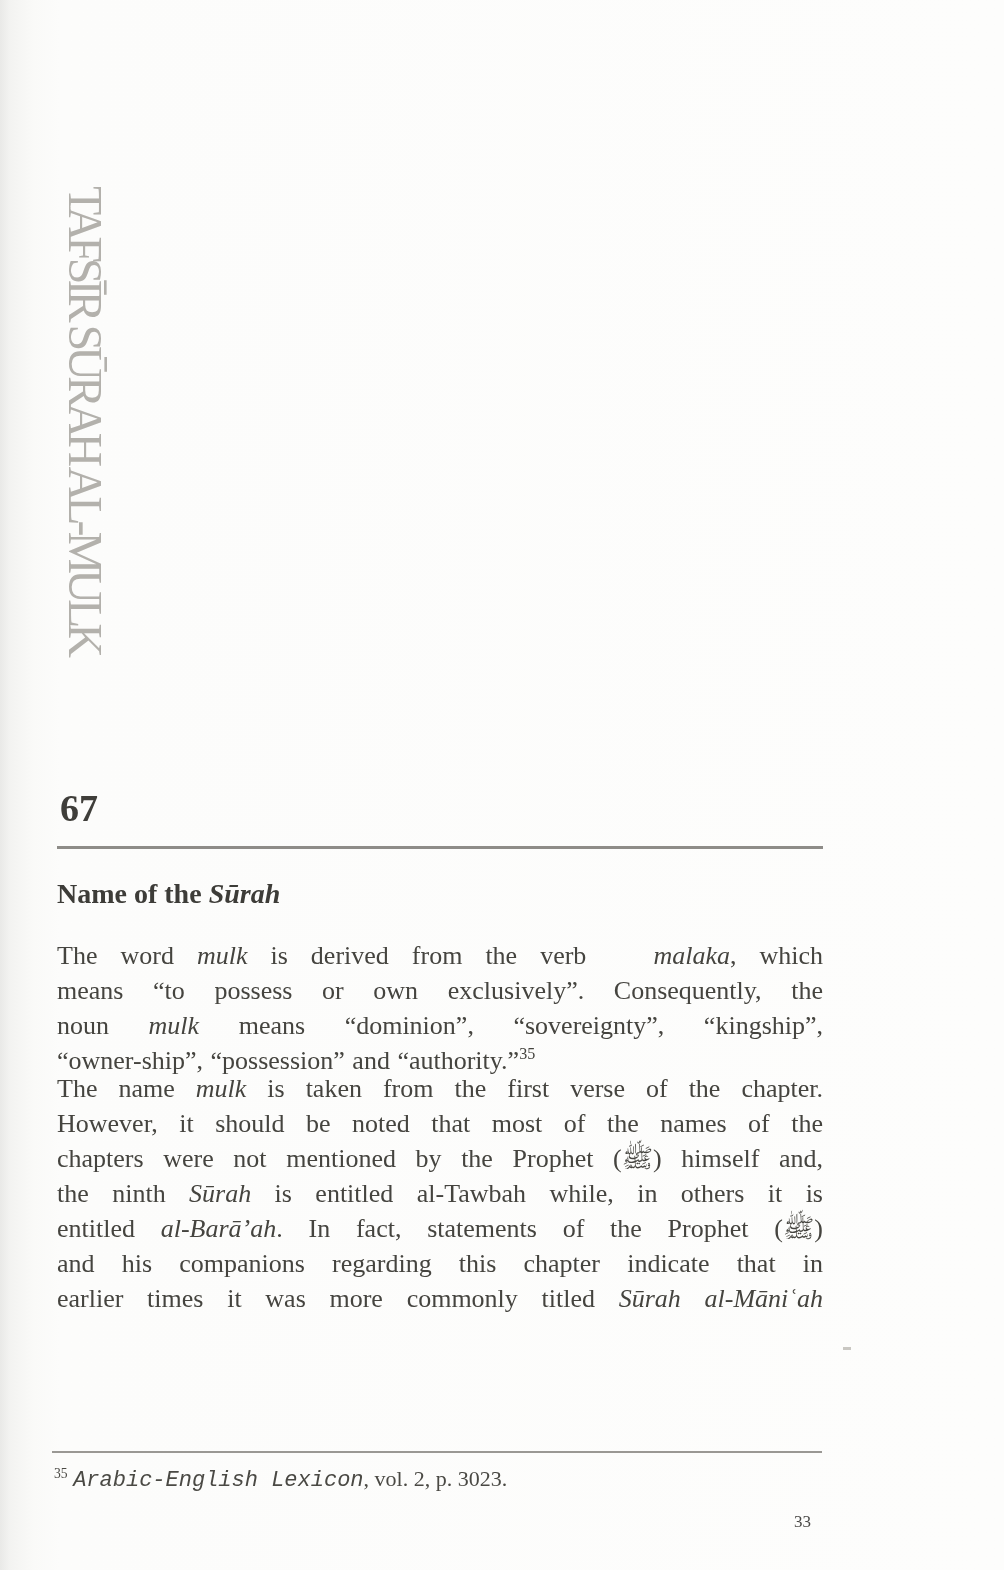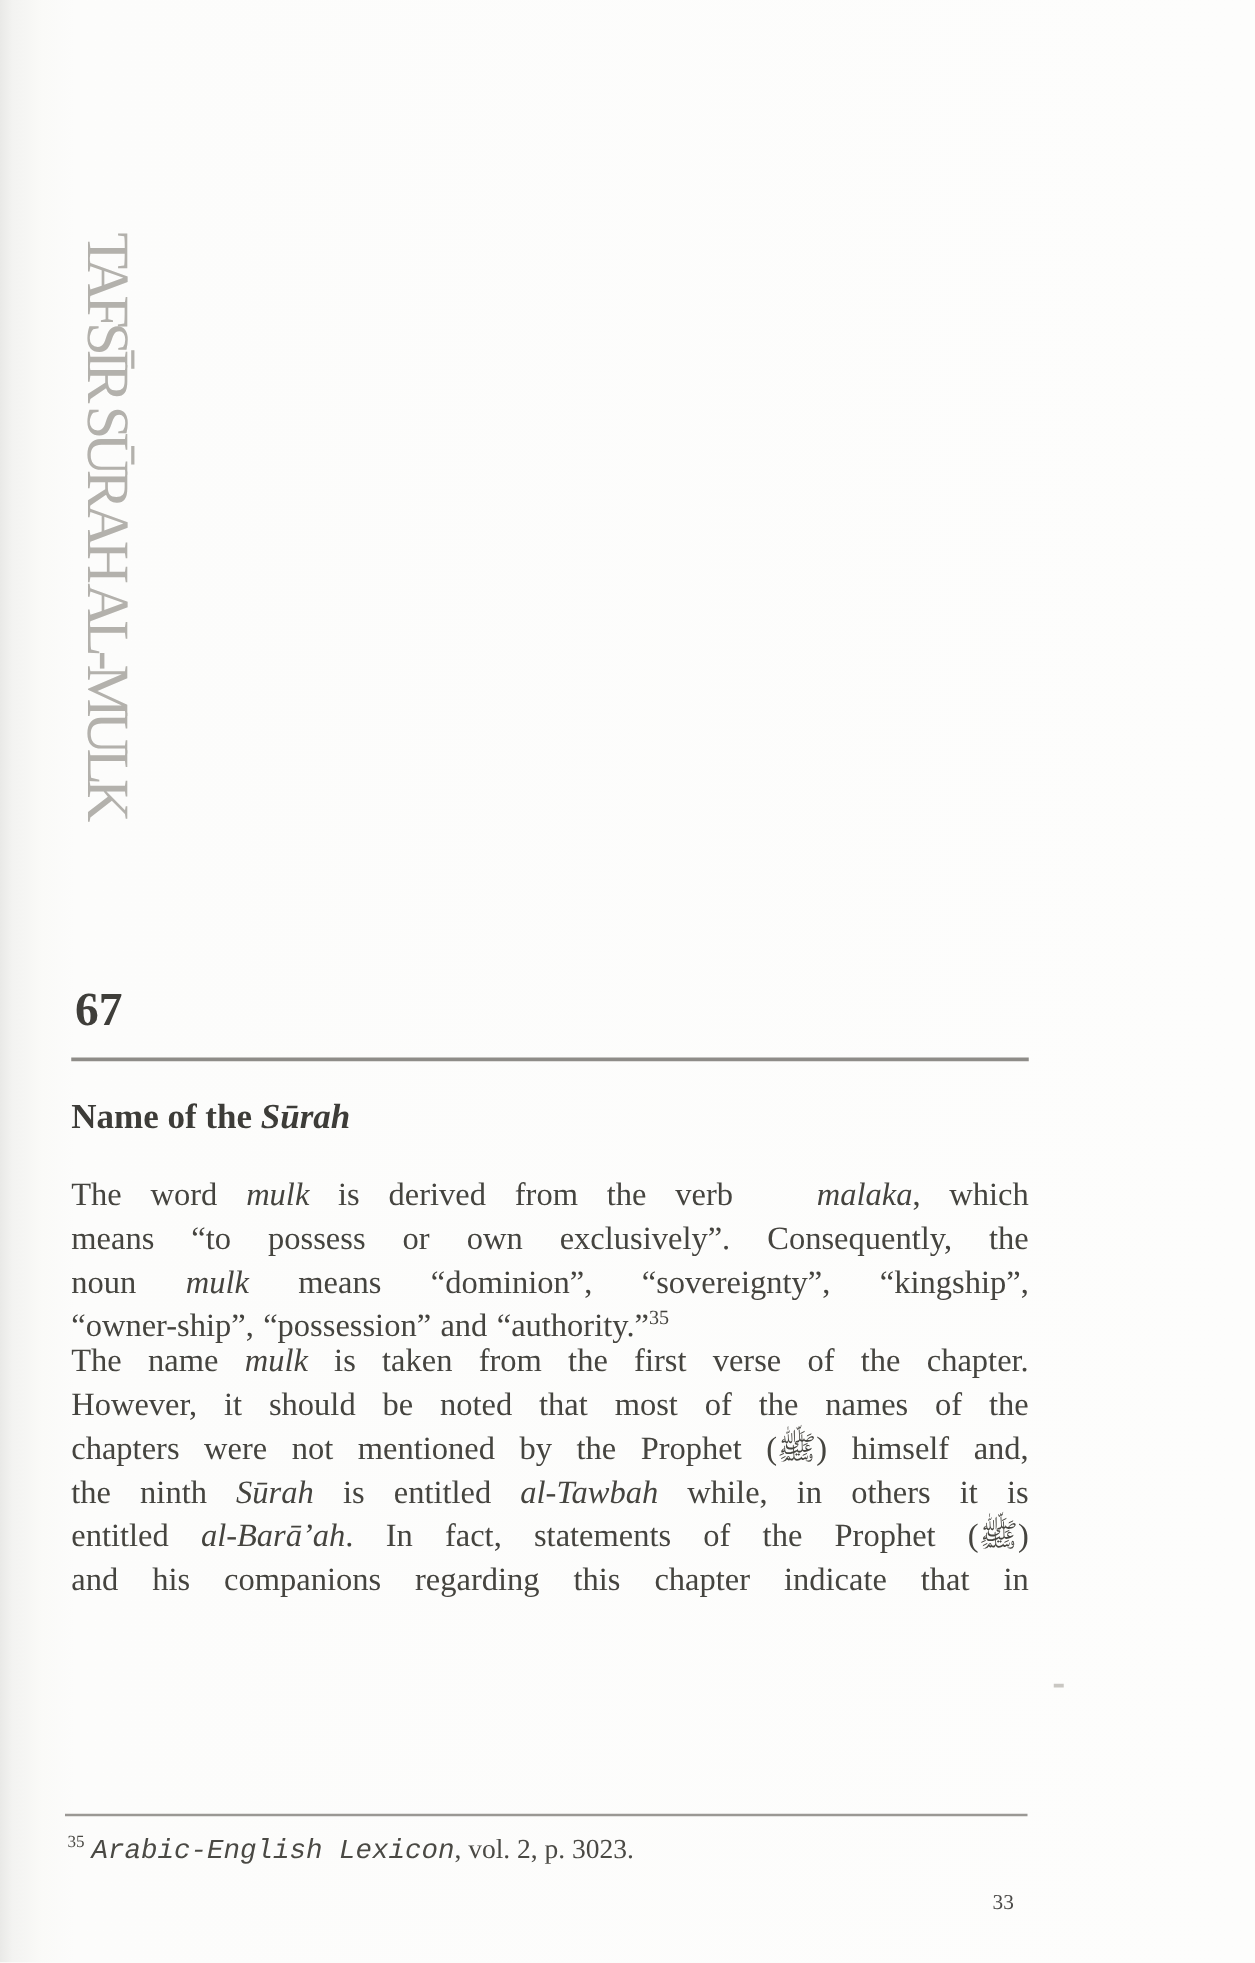--- a/index.html
+++ b/index.html
@@ -129,23 +129,24 @@
       <div class="tline"><span>The word </span><span style="font-style: italic;">mulk</span><span> is derived from the verb </span><span style="font-style: italic; margin-left: 44px;">malaka</span><span>, which</span></div>
       <div class="tline"><span>means “to possess or own exclusively”. Consequently, the</span></div>
       <div class="tline"><span>noun </span><span style="font-style: italic;">mulk</span><span> means “dominion”, “sovereignty”, “kingship”,</span></div>
       <div class="tline tlast"><span>“owner-ship”, “possession” and “authority.”</span><sup>35</sup></div>
     </div>
 
   <div class="para p2">
       <div class="tline"><span>The name </span><span style="font-style: italic;">mulk</span><span> is taken from the first verse of the chapter.</span></div>
       <div class="tline"><span>However, it should be noted that most of the names of the</span></div>
       <div class="tline"><span>chapters were not mentioned by the Prophet (ﷺ) himself and,</span></div>
-      <div class="tline"><span>the ninth </span><span style="font-style: italic;">Sūrah</span><span> is entitled </span><span style="font-style: italic;">al-Tawbah</span><span> while, in others it is</span></div>
+      <div class="tline"><span>the ninth </span><span style="font-style: italic;">Sūrah</span><span> is entitled </span><span style="">al-Tawbah</span><span> while, in others it is</span></div>
       <div class="tline"><span>entitled </span><span style="font-style: italic;">al-Barā’ah</span><span>. In fact, statements of the Prophet (ﷺ)</span></div>
       <div class="tline"><span>and his companions regarding this chapter indicate that in</span></div>
+      <div class="tline"><span>earlier times it was more commonly titled </span><span style="font-style: italic;">Sūrah al-Māniʿah</span></div>
     </div>
 
   <div class="fnrule"></div>
 
   <div class="footnote"><sup>35</sup><span> </span><span style="font-style: italic; font-family: Liberation Mono, monospace;">Arabic-English Lexicon</span><span>, vol. 2, p. 3023.</span></div>
 
   <div class="pagenum">33</div>
 
   <div class="artifact"></div>
 

